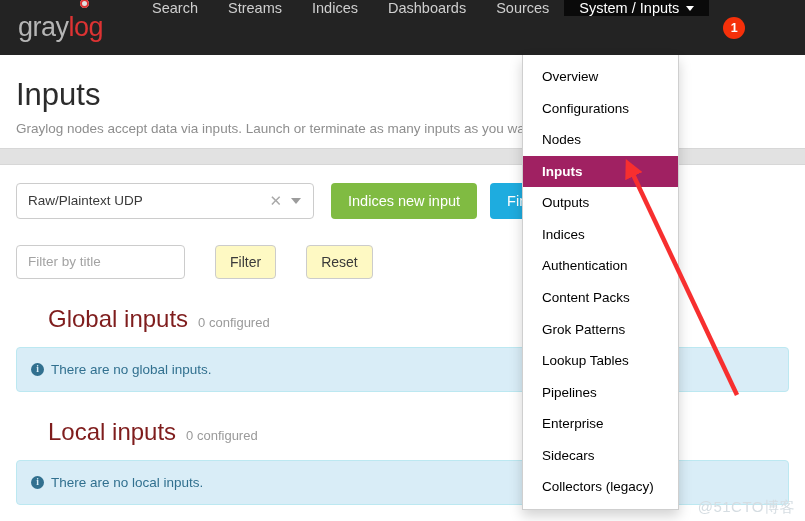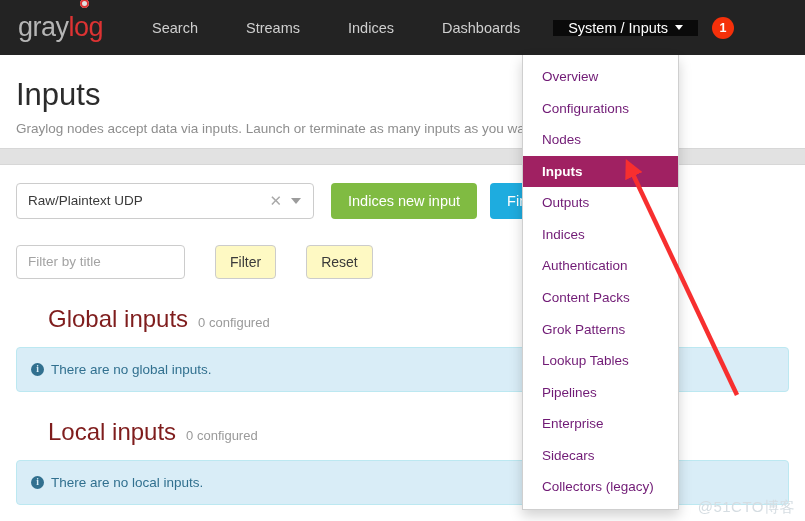--- a/index.html
+++ b/index.html
@@ -37,24 +37,23 @@
   .brand .dot {
     position: absolute;
     left: 11px; top: -13px;
     width: 9px; height: 9px;
     border-radius: 50%;
     background: #e2e2e2;
     box-shadow: inset 0 0 0 2px #dd3333;
   }
   .navlinks {
     display: flex;
-    align-items: center;
+    align-items: flex-start;
     height: 55px;
     margin-left: 34px;
-    gap: 18px;
   }
   .navlink {
     display: flex; align-items: center;
     padding: 0 15px;
     color: #cfcfcf;
     font-size: 14.5px;
     white-space: nowrap;
     cursor: pointer;
   }
   .navlink.active {
@@ -236,21 +235,21 @@
     border: 1px solid #cfcfcf;
     border-top: none;
     box-shadow: 0 6px 12px rgba(0,0,0,0.175);
     padding: 6px 0;
     z-index: 40;
   }
   .dropdown-item {
     display: block;
     padding: 6px 19px;
     font-size: 13.5px;
-    color: #701a75;
+    color: #000000;
     white-space: nowrap;
     cursor: pointer;
     line-height: 1.45;
   }
   .dropdown-item.selected {
     background: #a02162;
     color: #ffffff;
     font-weight: 600;
   }
 
@@ -292,20 +291,23 @@
           <span>Search</span>
         </div>
         <div class="navlink">
           <span>Streams</span>
         </div>
         <div class="navlink">
           <span>Indices</span>
         </div>
         <div class="navlink">
           <span>Dashboards</span>
+        </div>
+        <div class="navlink">
+          <span>Sources</span>
         </div>
         <div class="navlink active">
           <span>System / Inputs</span>
           <span class="caret-down"></span>
         </div>
       </div>
     <div class="nav-badge">1</div>
   </div>
 
   <div class="content">

